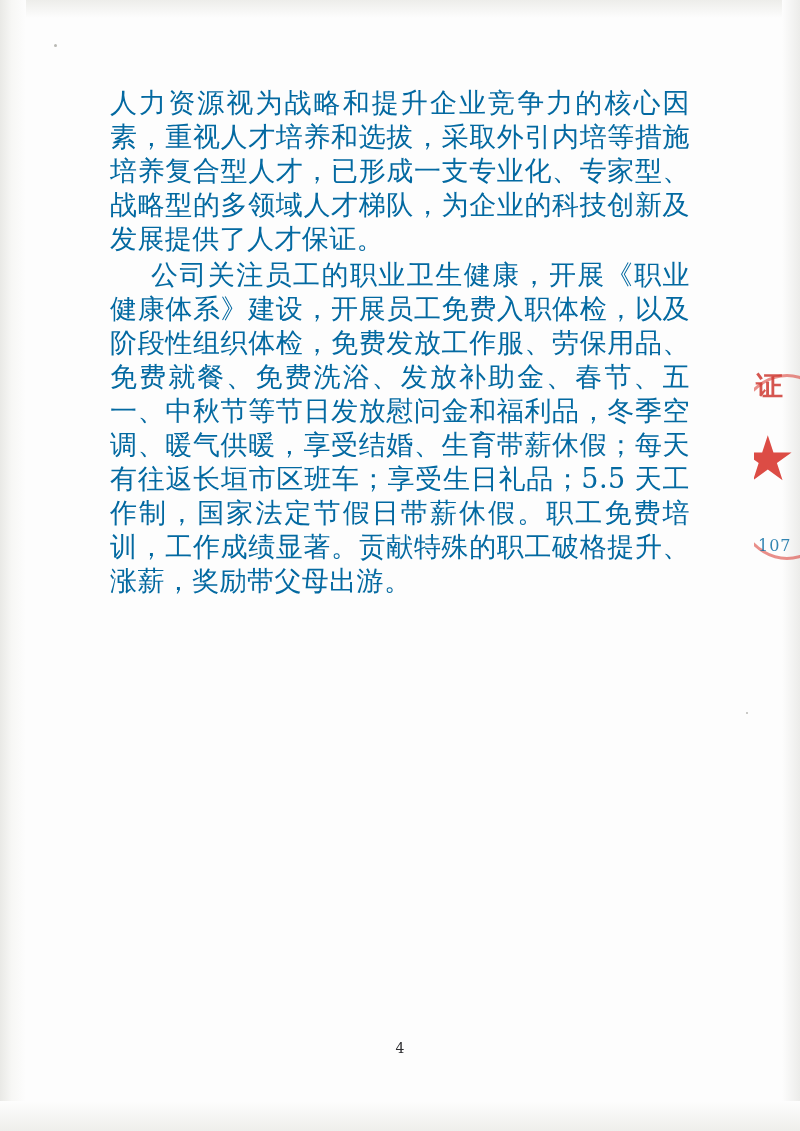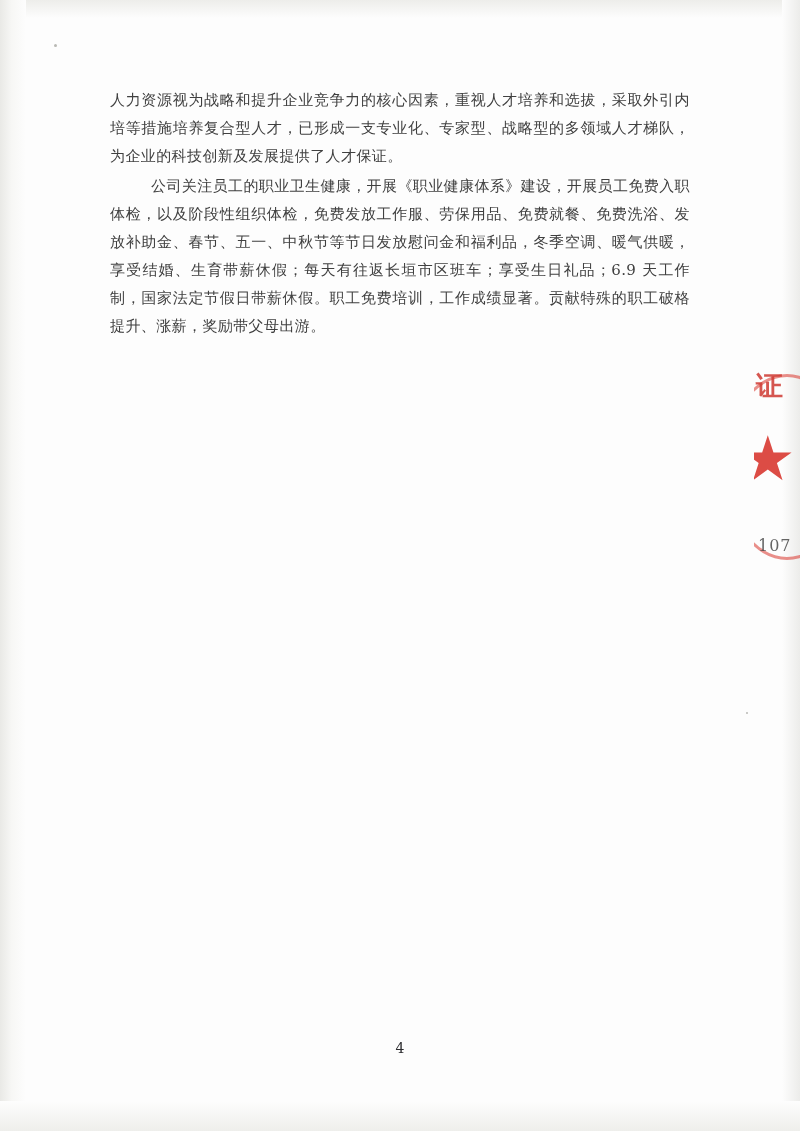--- a/index.html
+++ b/index.html
@@ -57,23 +57,23 @@
   }
 
   .body-text {
     position: absolute;
     left: 110px;
     top: 86px;
     width: 580px;
   }
   .para {
     margin: 0 0 2px 0;
-    font-size: 15px;
-    line-height: 28px;
-    color: #404040;
+    font-size: 27px;
+    line-height: 34px;
+    color: #0369a1;
     text-align: justify;
     text-justify: inter-ideograph;
     letter-spacing: 0.4px;
     text-indent: 0;
   }
   .para.indent {
     text-indent: 41px;
   }
 
   
@@ -110,21 +110,21 @@
     color: #cf3a32;
     opacity: 0.85;
     font-family: "DejaVu Serif", "Liberation Serif", serif;
     font-weight: bold;
   }
   .stamp-num {
     position: absolute;
     left: 4px;
     top: 168px;
     font-size: 16px;
-    color: #404040;
+    color: #0369a1;
     opacity: 0.8;
     letter-spacing: 1px;
   }
   .stamp-arc {
     position: absolute;
     left: -30px;
     top: 6px;
     width: 120px;
     height: 180px;
     border: 3px solid #d8342c;
@@ -151,21 +151,21 @@
   <div class="scan-edge-top"></div>
   <div class="scan-edge-left"></div>
   <div class="scan-edge-right"></div>
   <div class="scan-edge-bottom"></div>
 
   <div class="speck" style="left:54px; top:44px; width:3px; height:3px;"></div>
   <div class="speck" style="left:746px; top:712px; width:2px; height:2px;"></div>
 
   <div class="body-text">
     <p class="para">人力资源视为战略和提升企业竞争力的核心因素，重视人才培养和选拔，采取外引内培等措施培养复合型人才，已形成一支专业化、专家型、战略型的多领域人才梯队，为企业的科技创新及发展提供了人才保证。</p>
-    <p class="para indent">公司关注员工的职业卫生健康，开展《职业健康体系》建设，开展员工免费入职体检，以及阶段性组织体检，免费发放工作服、劳保用品、免费就餐、免费洗浴、发放补助金、春节、五一、中秋节等节日发放慰问金和福利品，冬季空调、暖气供暖，享受结婚、生育带薪休假；每天有往返长垣市区班车；享受生日礼品；6.9 天工作制，国家法定节假日带薪休假。职工免费培训，工作成绩显著。贡献特殊的职工破格提升、涨薪，奖励带父母出游。</p>
+    <p class="para indent">公司关注员工的职业卫生健康，开展《职业健康体系》建设，开展员工免费入职体检，以及阶段性组织体检，免费发放工作服、劳保用品、免费就餐、免费洗浴、发放补助金、春节、五一、中秋节等节日发放慰问金和福利品，冬季空调、暖气供暖，享受结婚、生育带薪休假；每天有往返长垣市区班车；享受生日礼品；5.5 天工作制，国家法定节假日带薪休假。职工免费培训，工作成绩显著。贡献特殊的职工破格提升、涨薪，奖励带父母出游。</p>
   </div>
 
   <div class="stamp">
     <div class="stamp-arc"></div>
     <div class="stamp-char">证</div>
     <div class="stamp-star">
       <span>★</span>
     </div>
     <div class="stamp-num">107</div>
   </div>

